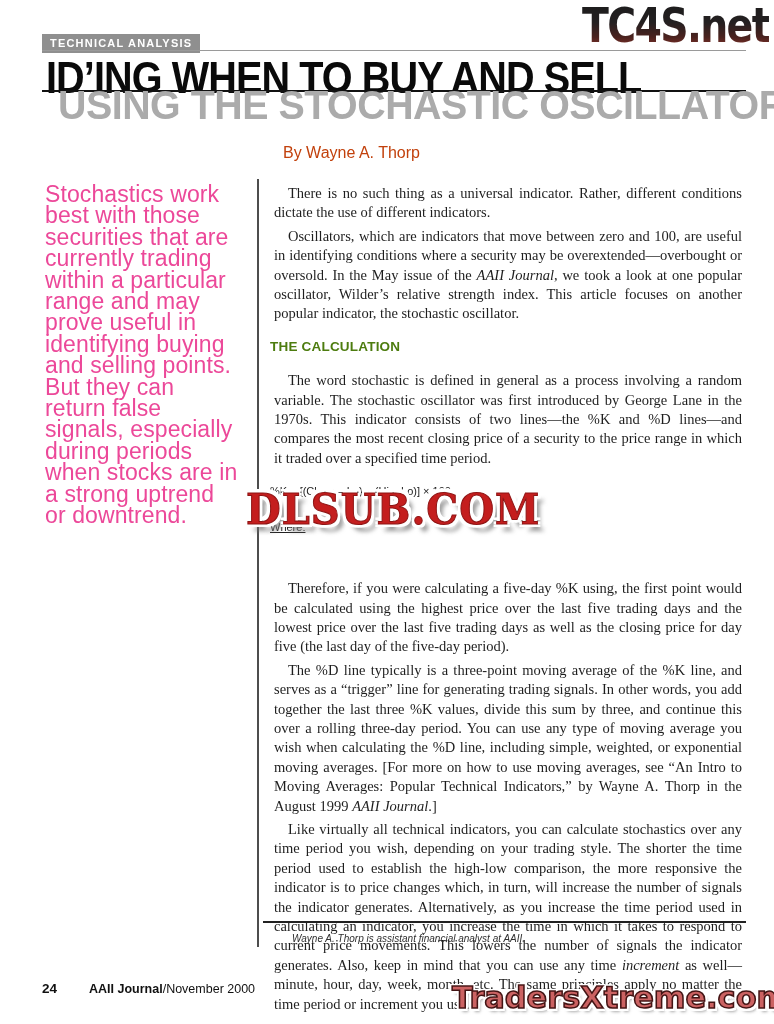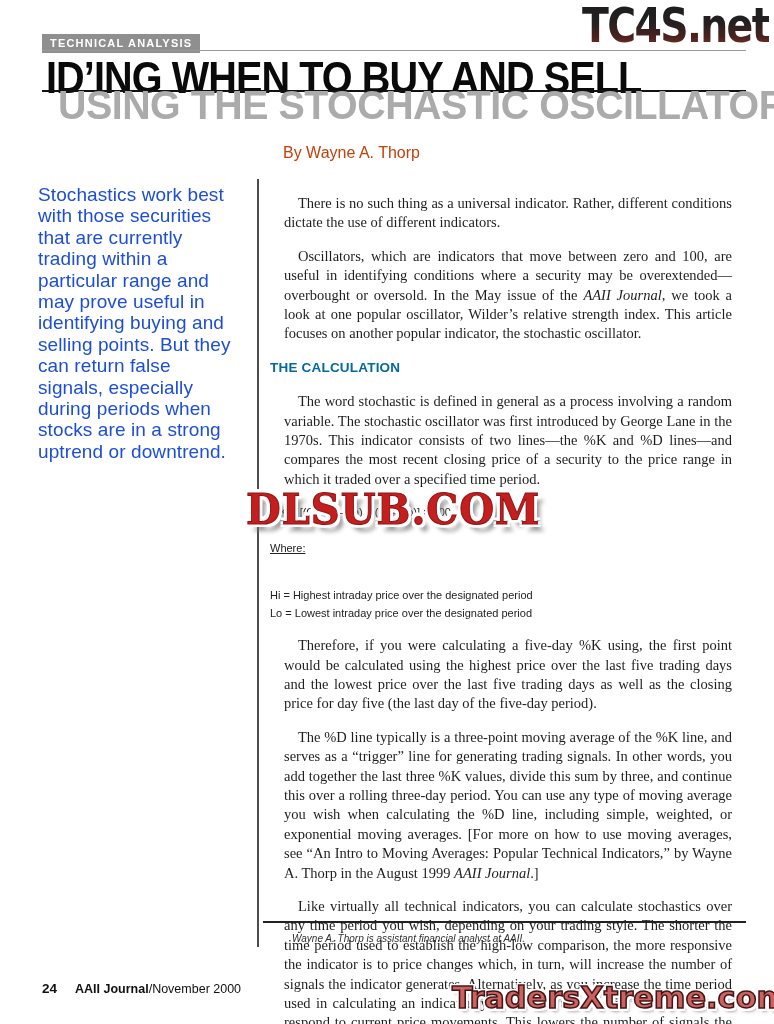--- a/index.html
+++ b/index.html
@@ -43,42 +43,42 @@
     transform: scaleX(0.96); transform-origin: left center;
   }
   .byline {
     position: absolute; left: 283px; top: 144px;
     font-family: "Liberation Sans", sans-serif;
     font-size: 16px; color: #c2410c;
   }
 
   
   .deck {
-    position: absolute; left: 38px; top: 184px; width: 194px;
+    position: absolute; left: 45px; top: 184px; width: 194px;
     font-family: "Liberation Sans", sans-serif;
-    font-size: 19px; line-height: 21.4px; color: #1d4ed8;
+    font-size: 23px; line-height: 21.4px; color: #ec4899;
     letter-spacing: 0.1px;
   }
   .vrule {
     position: absolute; left: 257px; top: 179px;
     width: 2px; height: 768px; background: #4d4d4d;
   }
 
   
   .body-col {
     position: absolute; left: 270px; top: 180px; width: 476px;
     font-size: 14.5px; line-height: 19.4px; color: #1e1e1e;
     text-align: justify;
   }
-  .body-col p { margin: 14px; text-indent: 14px; }
+  .body-col p { margin: 4px; text-indent: 14px; }
   .it { font-style: italic; }
   .calc-heading {
     margin: 13px 0 15px 0;
     font-family: "Liberation Sans", sans-serif;
-    font-size: 13.5px; font-weight: bold; color: #0369a1;
+    font-size: 13.5px; font-weight: bold; color: #4d7c0f;
     letter-spacing: 0.2px; text-align: left;
   }
   .formula {
     margin: 14px 0 13px 0;
     font-family: "Liberation Sans", sans-serif;
     font-size: 11px; color: #222222; text-align: left;
   }
   .formula .eq { margin-bottom: 16px; }
   .formula .where { margin-bottom: 12px; text-decoration: underline; }
   .def-spacer { height: 17px; }
@@ -94,21 +94,21 @@
     font-family: "Liberation Sans", sans-serif; font-style: italic;
     font-size: 10px; line-height: 17px; color: #2e2e2e;
   }
   .footnote p { margin: 0; text-indent: 0; }
 
   
   .page-footer {
     position: absolute; left: 42px; top: 981px;
     font-family: "Liberation Sans", sans-serif; font-size: 12.5px; color: #111111;
   }
-  .page-footer .pagenum { font-weight: bold; font-size: 13.5px; margin-right: 18px; }
+  .page-footer .pagenum { font-weight: bold; font-size: 13.5px; margin-right: 32px; }
   .page-footer .journal { font-weight: bold; }
 
   
   .wm-tc4s {
     position: absolute; right: 5px; top: 1px; z-index: 10;
     font-family: "DejaVu Sans", sans-serif;
     font-size: 48px; font-weight: bold; letter-spacing: -2px; line-height: 1;
     white-space: nowrap;
     background: linear-gradient(180deg, #1c1c1c 0%, #242021 45%, #4a221e 75%, #8a342b 100%);
     -webkit-background-clip: text; background-clip: text;
@@ -165,24 +165,20 @@
         <p><span>Oscillators, which are indicators that move between zero and 100, are useful in identifying conditions where a security may be overextended—overbought or oversold. In the May issue of the </span><span class="it">AAII Journal</span><span>, we took a look at one popular oscillator, Wilder’s relative strength index. This article focuses on another popular indicator, the stochastic oscillator.</span></p>
       </div>
     <h3 class="calc-heading">THE CALCULATION</h3>
     <div>
         <p><span>The word stochastic is defined in general as a process involving a random variable. The stochastic oscillator was first introduced by George Lane in the 1970s. This indicator consists of two lines—the %K and %D lines—and compares the most recent closing price of a security to the price range in which it traded over a specified time period.</span></p>
       </div>
     <div class="formula">
       <div class="eq">%K = [(Close – Lo) ÷ (Hi – Lo)] × 100</div>
       <div class="where">Where:</div>
       <div class="def-spacer"></div>
-      <div class="defs">
-          <div>Hi = Highest intraday price over the designated period</div>
-          <div>Lo = Lowest intraday price over the designated period</div>
-        </div>
     </div>
     <div>
         <p><span>Therefore, if you were calculating a five-day %K using, the first point would be calculated using the highest price over the last five trading days and the lowest price over the last five trading days as well as the closing price for day five (the last day of the five-day period).</span></p>
         <p><span>The %D line typically is a three-point moving average of the %K line, and serves as a “trigger” line for generating trading signals. In other words, you add together the last three %K values, divide this sum by three, and continue this over a rolling three-day period. You can use any type of moving average you wish when calculating the %D line, including simple, weighted, or exponential moving averages. [For more on how to use moving averages, see “An Intro to Moving Averages: Popular Technical Indicators,” by Wayne A. Thorp in the August 1999 </span><span class="it">AAII Journal</span><span>.]</span></p>
         <p><span>Like virtually all technical indicators, you can calculate stochastics over any time period you wish, depending on your trading style. The shorter the time period used to establish the high-low comparison, the more responsive the indicator is to price changes which, in turn, will increase the number of signals the indicator generates. Alternatively, as you increase the time period used in calculating an indicator, you increase the time in which it takes to respond to current price movements. This lowers the number of signals the indicator generates. Also, keep in mind that you can use any time </span><span class="it">increment</span><span> as well—minute, hour, day, week, month, etc. The same principles apply no matter the time period or increment you use.</span></p>
       </div>
   </main>
 
   <div class="foot-rule"></div>
   <div class="footnote">

